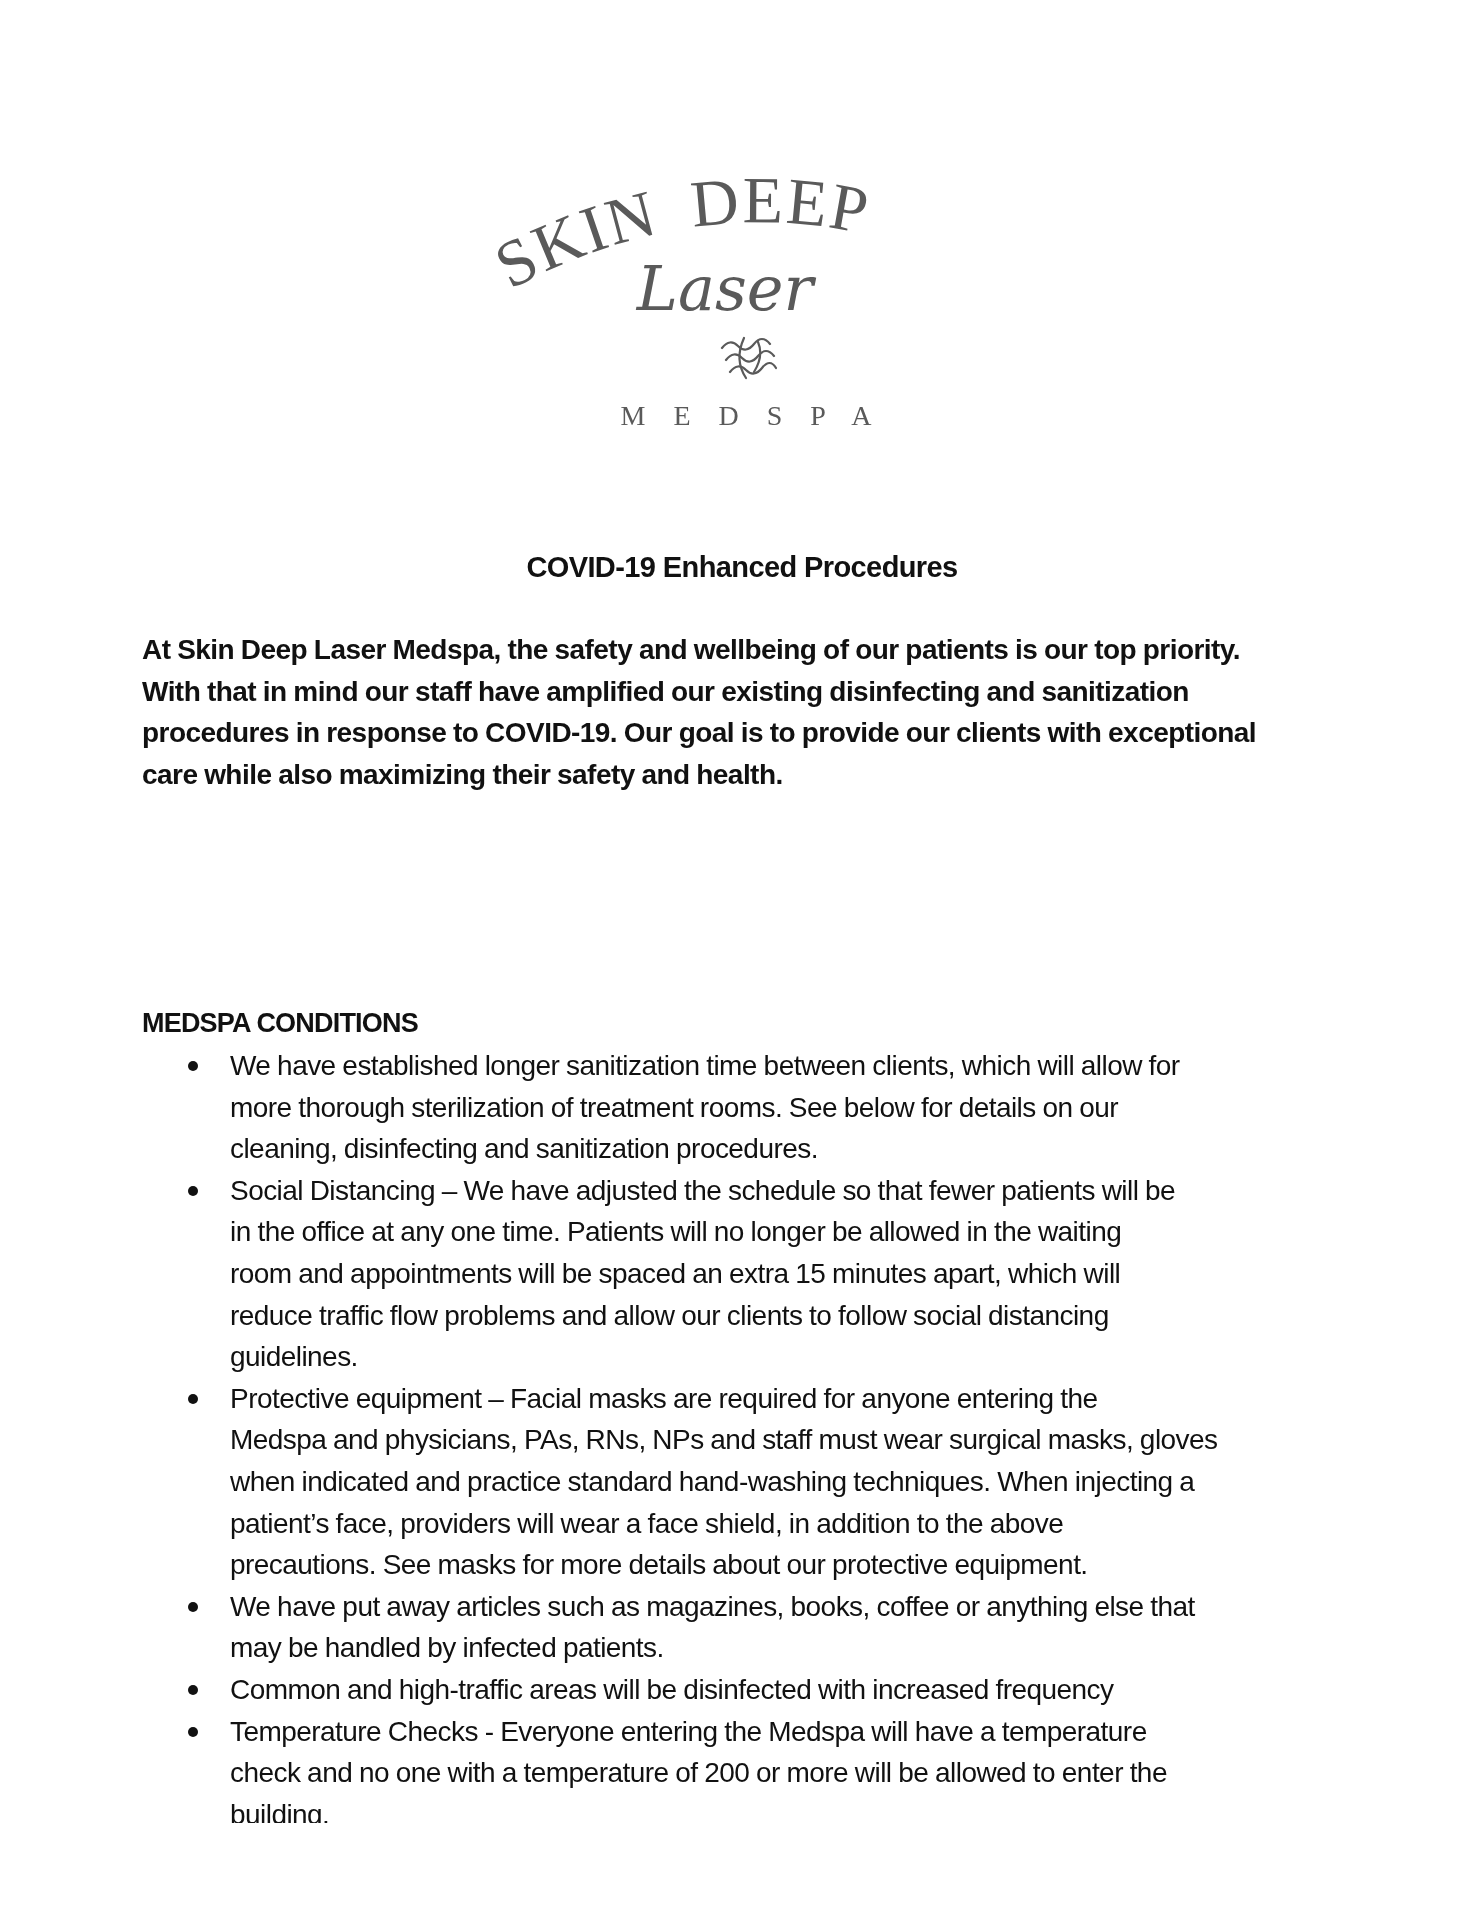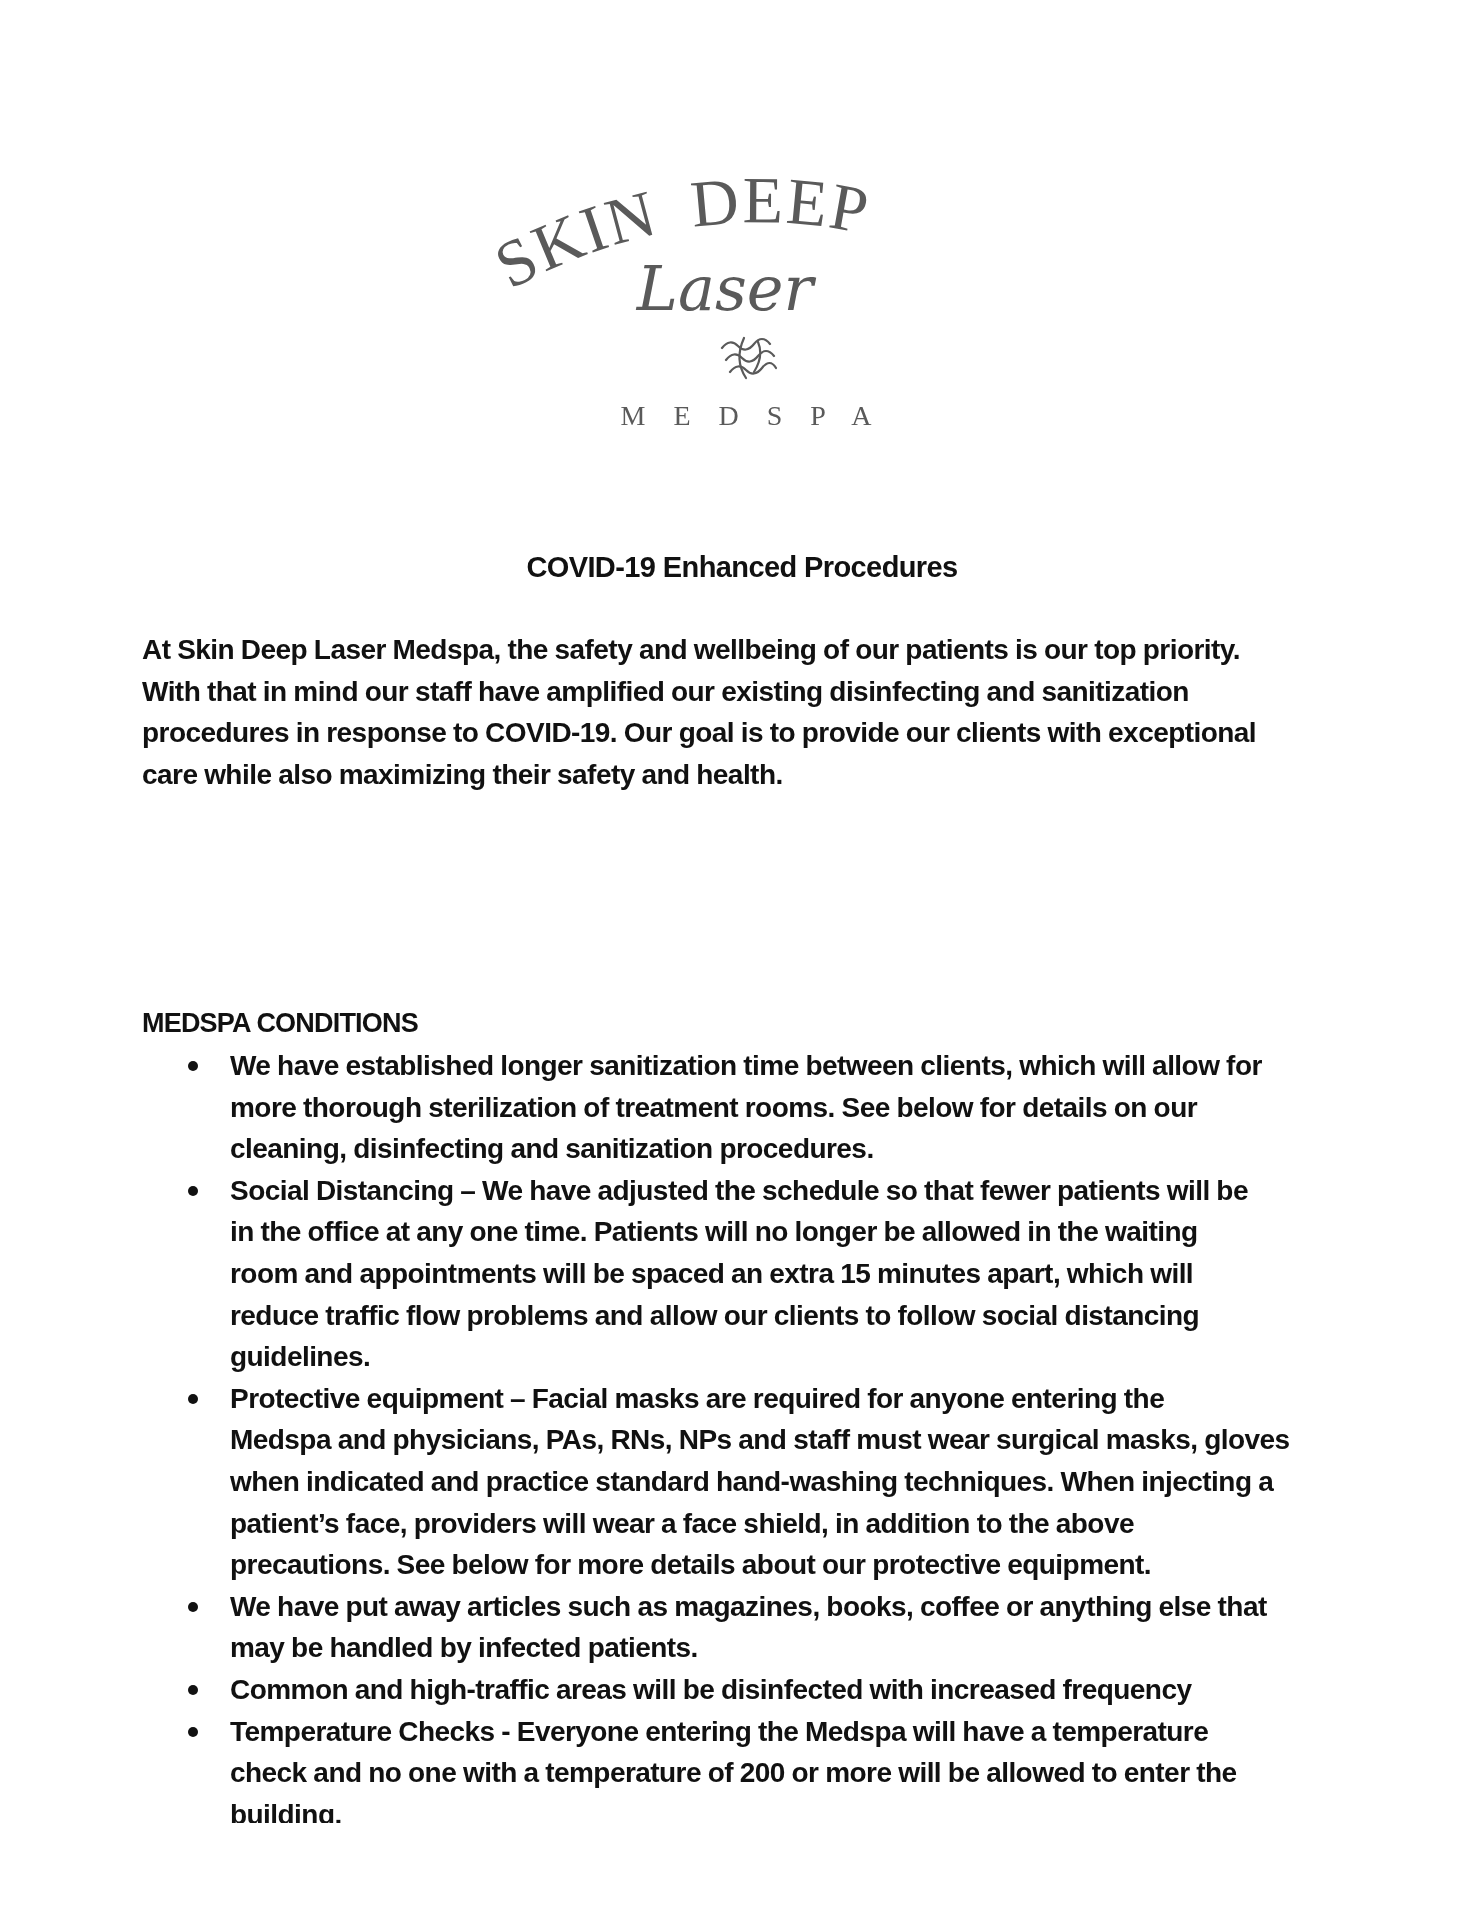--- a/index.html
+++ b/index.html
@@ -75,21 +75,20 @@
       line-height: 41px;
     }
     .bullet-list {
       position: absolute;
       left: 0;
       top: 1045px;
       width: 1230px;
       margin: 0;
       padding: 0;
       list-style: none;
-      font-weight: bold;
     }
     .bullet-item {
       position: relative;
       padding-left: 88px;
       font-size: 28px;
       line-height: 41.6px;
       letter-spacing: -0.55px;
       word-spacing: -0.5px;
     }
     .bullet-item .line { display: block; white-space: nowrap; }
@@ -163,21 +162,21 @@
         <span class="line">room and appointments will be spaced an extra 15 minutes apart, which will</span>
         <span class="line">reduce traffic flow problems and allow our clients to follow social distancing</span>
         <span class="line">guidelines.</span>
       </li>
       <li class="bullet-item">
         <span class="bullet-dot"></span>
         <span class="line">Protective equipment – Facial masks are required for anyone entering the</span>
         <span class="line">Medspa and physicians, PAs, RNs, NPs and staff must wear surgical masks, gloves</span>
         <span class="line">when indicated and practice standard hand-washing techniques. When injecting a</span>
         <span class="line">patient’s face, providers will wear a face shield, in addition to the above</span>
-        <span class="line">precautions. See below for more details about our protective equipment.</span>
+        <span class="line">precautions. See masks for more details about our protective equipment.</span>
       </li>
       <li class="bullet-item">
         <span class="bullet-dot"></span>
         <span class="line">We have put away articles such as magazines, books, coffee or anything else that</span>
         <span class="line">may be handled by infected patients.</span>
       </li>
       <li class="bullet-item">
         <span class="bullet-dot"></span>
         <span class="line">Common and high-traffic areas will be disinfected with increased frequency</span>
       </li>

